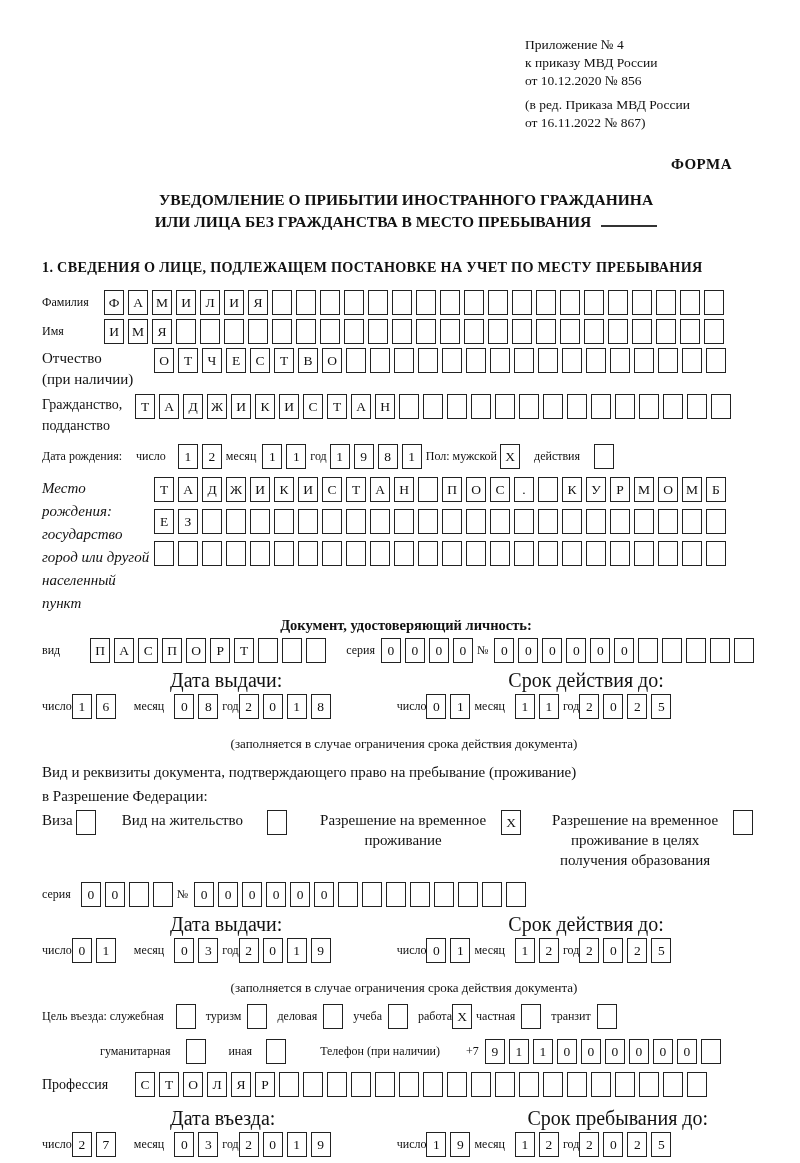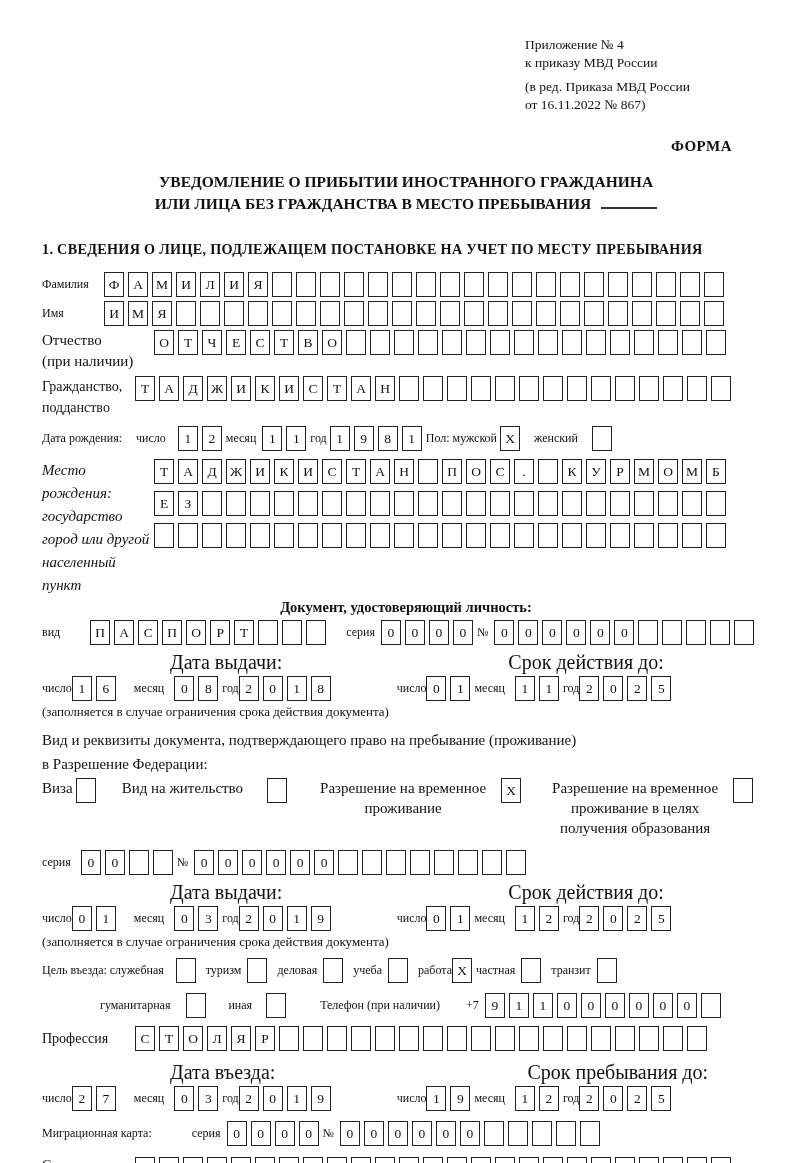--- a/index.html
+++ b/index.html
@@ -20,33 +20,34 @@
         display:inline-flex;align-items:center;justify-content:center;
         font-size:13.5px;flex:0 0 auto;background:#fff;}
   .w-name{width:62px;flex:0 0 62px;}
   .w-pat{width:112px;flex:0 0 112px;font-size:15px;line-height:21px;}
   .w-cit{width:93px;flex:0 0 93px;font-size:14px;line-height:21px;}
   .mt8{margin-top:8px;}
   .stack{display:flex;flex-direction:column;}
   .stack .cells{margin-bottom:7px;}
   .doc-heading{text-align:center;font-weight:bold;font-size:14.5px;margin-top:10px;}
   .date-head{display:flex;font-size:20px;margin-top:6px;}
-  .note{text-align:left;font-size:13px;margin-top:3px;padding-right:4px;}
+  .note{text-align:center;font-size:13px;margin-top:17px;padding-right:4px;}
   .intro{font-size:15px;line-height:24px;margin-top:8px;}
   .cb-label{font-size:15px;text-align:center;line-height:20px;}
   .sp6{display:inline-block;width:6px;}
 </style>
 </head>
 <body>
 
 <div class="page">
 
   <div class="ref">
     <div>Приложение № 4</div>
     <div>к приказу МВД России</div>
+    <div>от 10.12.2020 № 856</div>
     <div class="gap">(в ред. Приказа МВД России</div>
     <div>от 16.11.2022 № 867)</div>
   </div>
 
   <div class="form-label">ФОРМА</div>
 
   <div class="title">
     <div>УВЕДОМЛЕНИЕ О ПРИБЫТИИ ИНОСТРАННОГО ГРАЖДАНИНА</div>
     <div><span>ИЛИ ЛИЦА БЕЗ ГРАЖДАНСТВА В МЕСТО ПРЕБЫВАНИЯ</span><span class="blank-line"></span></div>
   </div>
@@ -204,21 +205,21 @@
     <span class="cells">
         <span class="cell">1</span>
         <span class="cell">9</span>
         <span class="cell">8</span>
         <span class="cell">1</span>
       </span>
     <span class="lbl">Пол: мужской</span>
       <span class="sp6" style="width:3px;"></span>
     <span class="cell">X</span>
     <span class="sp6" style="width:10px;"></span>
-    <span class="lbl">женский</span>
+    <span class="lbl">действия</span>
       <span class="sp6" style="width:14px;"></span>
     <span class="cell"></span>
   </div>
 
   <div class="row top mt8">
     <span class="w-pat" style="line-height:23px;font-style:italic;">
       <div>Место рождения:</div>
       <div>государство</div>
       <div>город или другой</div>
       <div>населенный пункт</div>

